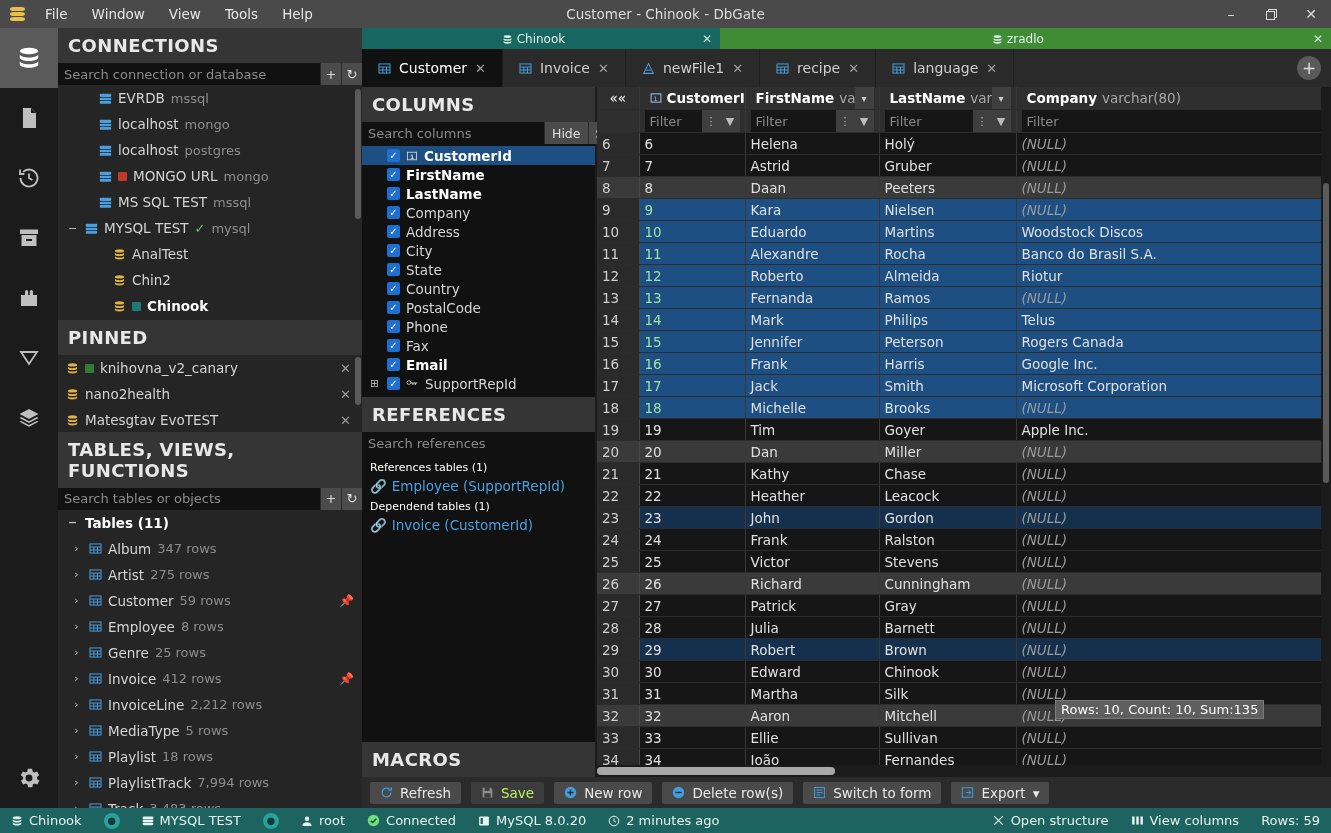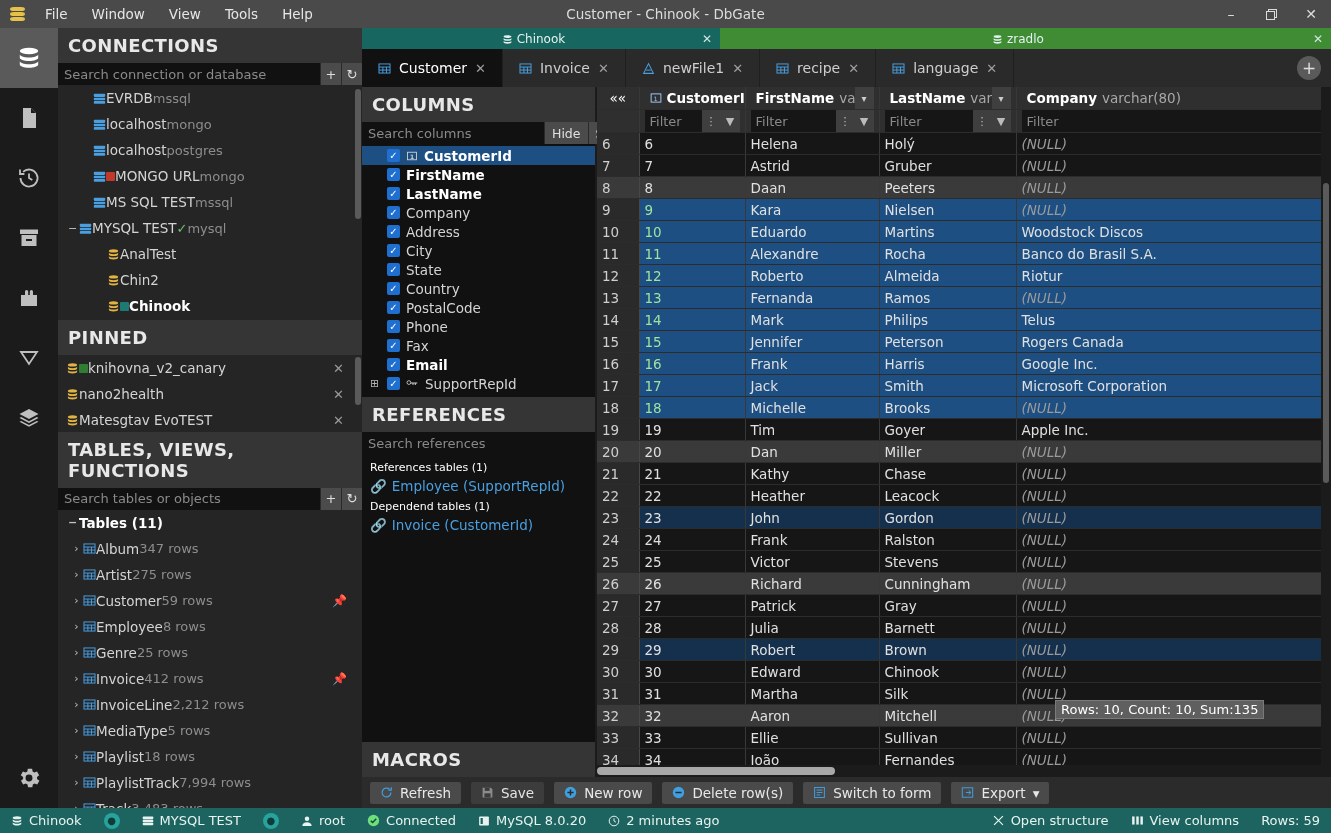--- a/index.html
+++ b/index.html
@@ -58,22 +58,22 @@
     color: #d0d0d0; font-size: 13px; padding: 0 6px; font-family: inherit;
   }
   .searchrow input::placeholder { color: #8a8a8a; }
   .sq-btn {
     width: 21px; background: #4b4b4b; color: #ddd; display:flex; align-items:center; justify-content:center;
     font-size: 13px; border-left: 1px solid #2a2a2a;
   }
 
   .list { overflow: hidden; position: relative; }
   .node {
-    display: flex; align-items: center; height: 26px;
-    padding: 0 15px 0 8px; white-space: nowrap; color: #d4d4d4; font-size: 13.5px;
+    display: flex; align-items: center; gap: 6px; height: 26px;
+    padding: 0 8px 0 8px; white-space: nowrap; color: #d4d4d4; font-size: 13.5px;
   }
   .node .exp { width: 13px; color: #c0c0c0; font-size: 11px; text-align:center; flex:0 0 13px;}
   .node .sub { color: #8d8d8d; font-size: 13px; }
   .node.bold { font-weight: bold; color: #fff; }
   .dot { width: 9px; height: 9px; display:inline-block; border-radius:1px; }
   .tick { color: #6ec06e; font-size: 13px; }
   .closex { margin-left: auto; color: #9a9a9a; font-size: 13px; padding: 0 3px; }
   .pin { margin-left: auto; color: #9a9a9a; font-size: 12px; }
 
   .scroll-thumb {
@@ -165,21 +165,21 @@
   .hscroll-thumb { position: absolute; top: 2px; height: 8px; background: #a8a8a8; border-radius: 4px; }
   .vscroll-track { position:absolute; top:0; bottom:0; right:0; width: 10px; background:#1b1b1b; }
   .vscroll-thumb { position:absolute; right:2px; width:6px; background:#5a5a5a; border-radius:3px;}
 
   
   .bottombar { height: 31px; flex: 0 0 31px; background: #2b2b2b; display: flex; align-items: center; gap: 6px; padding: 0 8px; }
   .tbtn {
     display: flex; align-items: center; gap: 7px; height: 22px; padding: 0 10px;
     background: #4a4a4a; color: #e8e8e8; font-size: 13.5px; border-radius: 2px; white-space: nowrap;
   }
-  .tbtn.disabled { color: #e5e5e5; background: #3c3c3c; }
+  .tbtn.disabled { color: #bef264; background: #3c3c3c; }
   .bico { color: #3f9fe0; font-size: 12px; display:inline-flex; }
   .bico.gray { color: #8c8c8c; }
 
   
   .statusbar {
     height: 25px; flex: 0 0 25px; background: #1d6460; color: #e7f3f1;
     display: flex; align-items: center; font-size: 13px; gap: 0; padding: 0 0;
   }
   .sb { display: flex; align-items: center; gap: 6px; padding: 0 11px; height: 25px; white-space: nowrap; }
   .sb-right { margin-left: auto; display: flex; }

